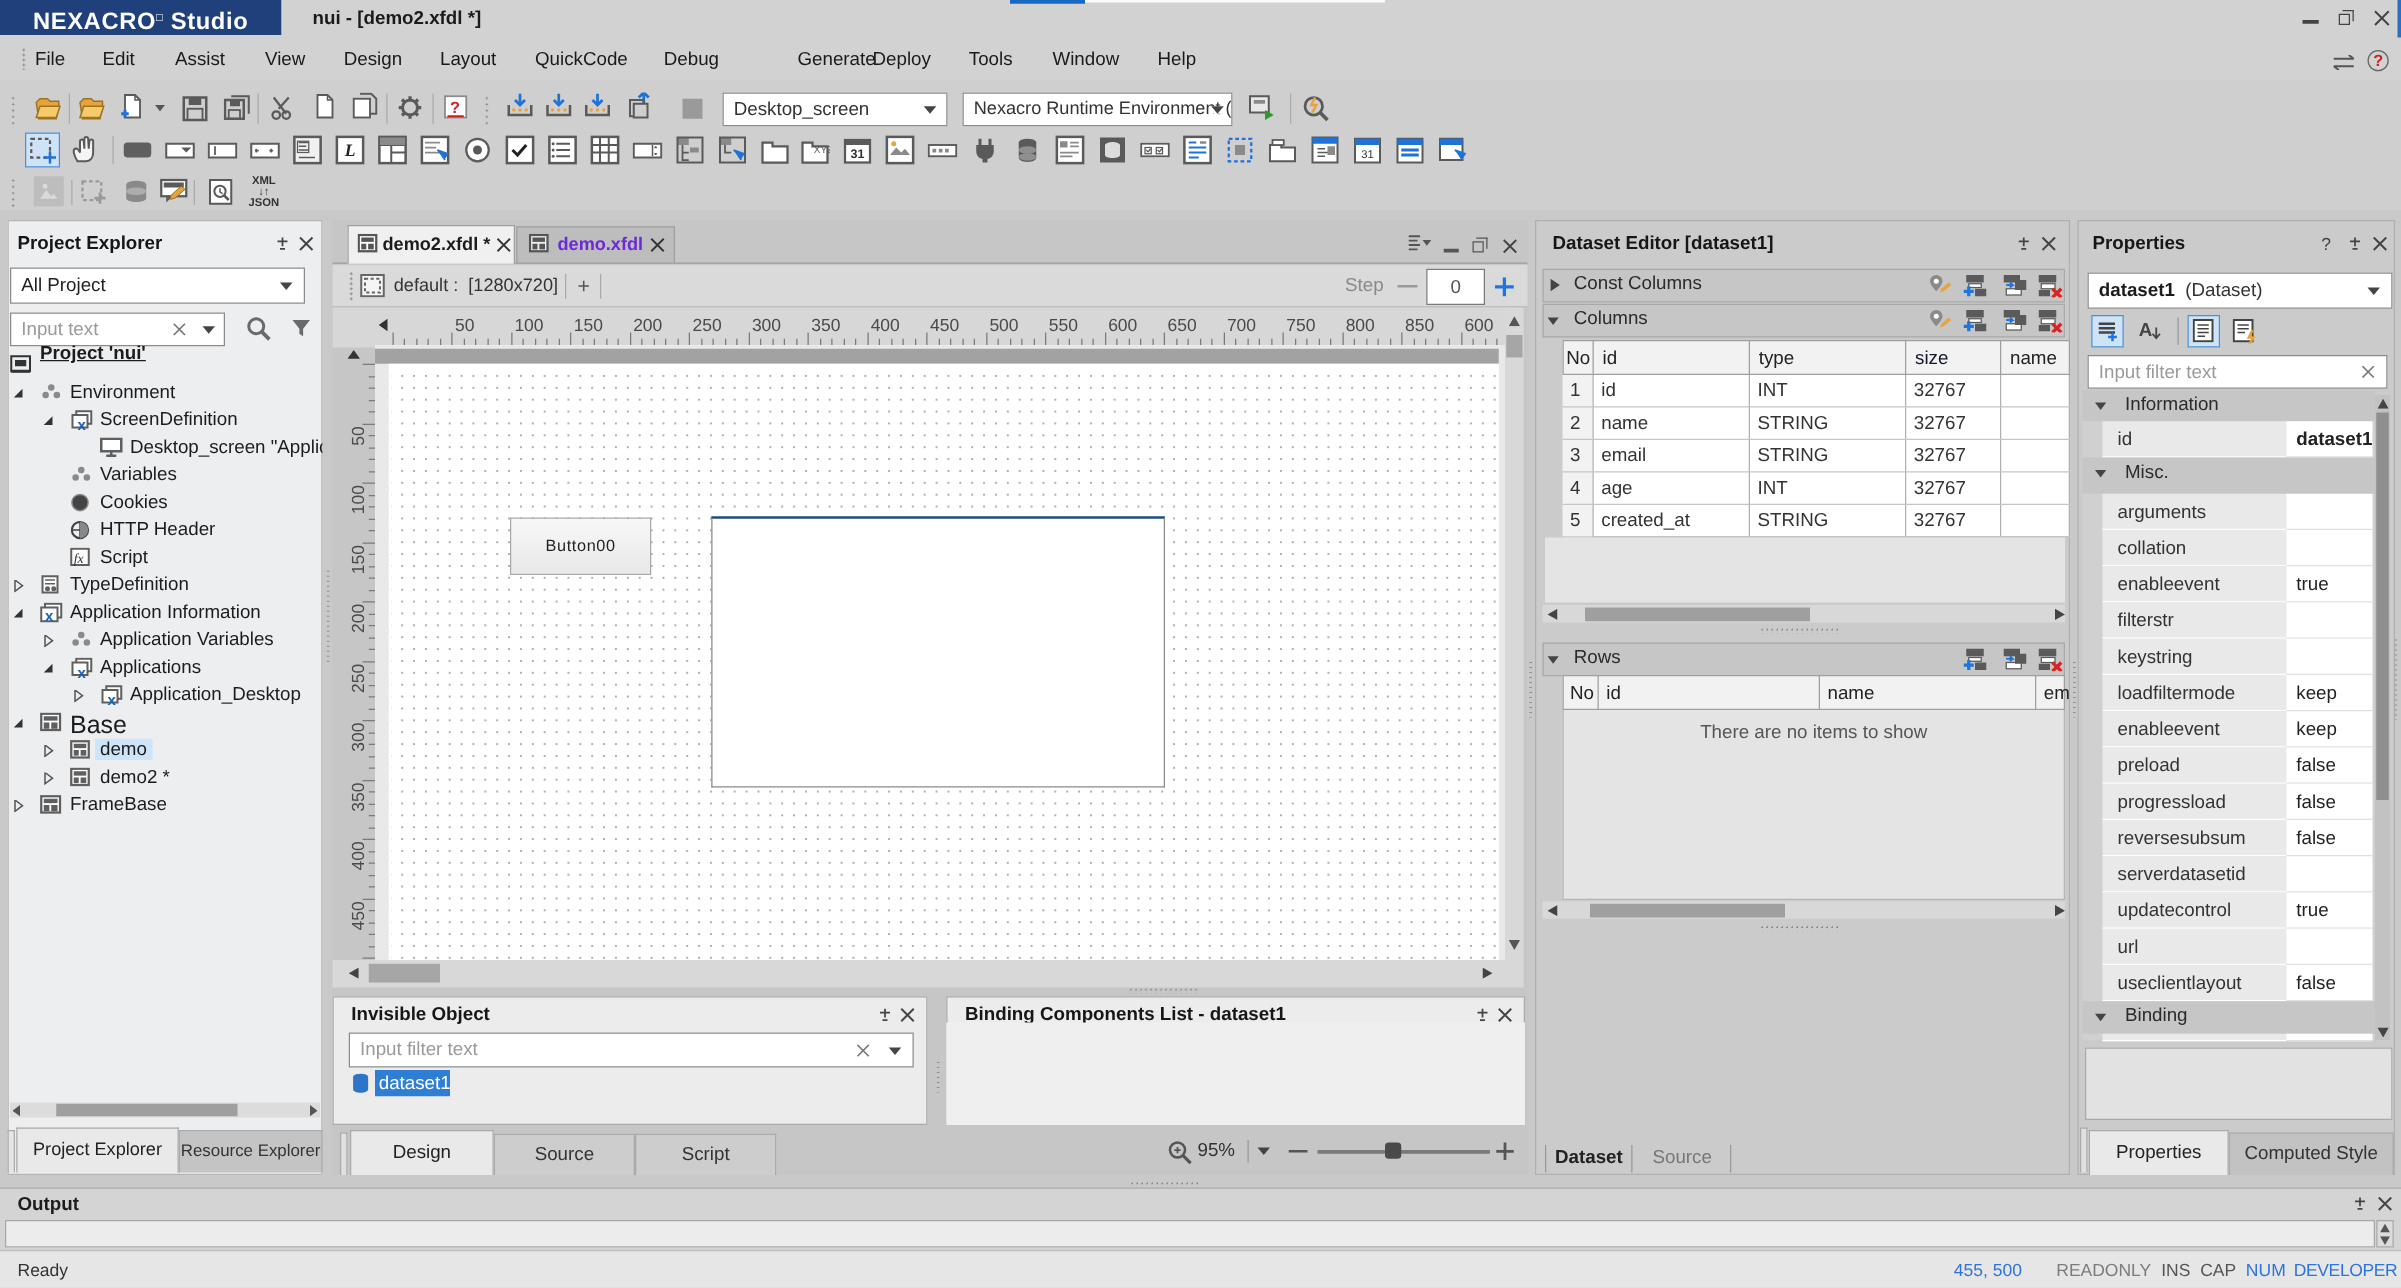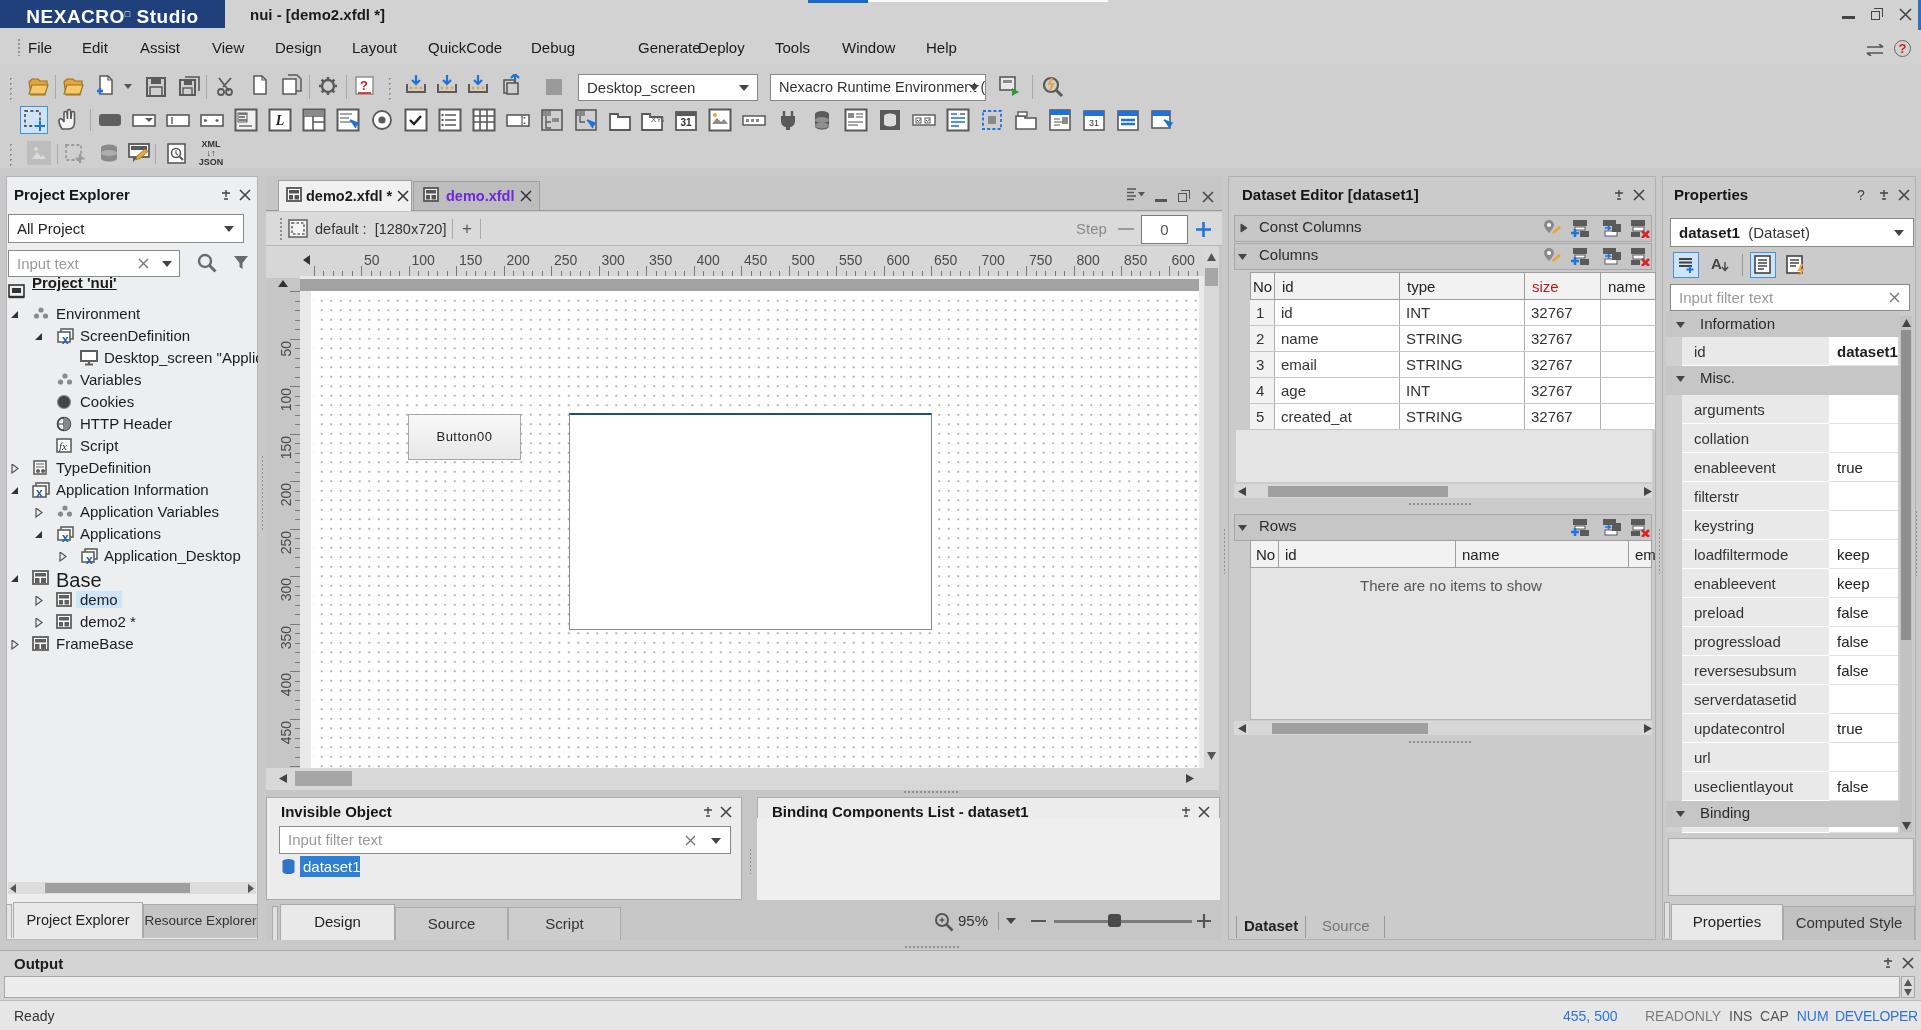--- a/index.html
+++ b/index.html
@@ -905,21 +905,21 @@
     </svg>
 
 <div class="abs" style="left:1250px;top:272px;width:406px;height:28px;background:#f2f2f2;border:1px solid #9f9f9f;"></div>
     <div class="abs" style="left:1274px;top:272px;width:1px;height:158px;background:#9f9f9f;"></div>
     <div class="abs" style="left:1399px;top:272px;width:1px;height:158px;background:#9f9f9f;"></div>
     <div class="abs" style="left:1524px;top:272px;width:1px;height:158px;background:#9f9f9f;"></div>
     <div class="abs" style="left:1600px;top:272px;width:1px;height:158px;background:#9f9f9f;"></div>
     <div class="abs" style="left:1253px;top:278px;font-size:15px;color:#222;">No</div>
     <div class="abs" style="left:1282px;top:278px;font-size:15px;color:#222;">id</div>
     <div class="abs" style="left:1407px;top:278px;font-size:15px;color:#222;">type</div>
-    <div class="abs" style="left:1532px;top:278px;font-size:15px;color:#b91c1c;">size</div>
+    <div class="abs" style="left:1532px;top:278px;font-size:15px;color:#0f172a;">size</div>
     <div class="abs" style="left:1608px;top:278px;font-size:15px;color:#222;">name</div>
     <div class="abs" style="left:1250px;top:300px;width:406px;height:130px;background:#fff;border:1px solid #b0b0b0;border-top:none;"></div>
     <div class="abs" style="left:1250px;top:300px;width:24px;height:130px;background:#f2f2f2;"></div>
     <div class="abs" style="left:1274px;top:300px;width:1px;height:130px;background:#b0b0b0;"></div>
     <div class="abs" style="left:1399px;top:300px;width:1px;height:130px;background:#b0b0b0;"></div>
     <div class="abs" style="left:1524px;top:300px;width:1px;height:130px;background:#b0b0b0;"></div>
     <div class="abs" style="left:1600px;top:300px;width:1px;height:130px;background:#b0b0b0;"></div>
     <div class="abs" style="left:1250px;top:325px;width:406px;height:1px;background:#c5c5c5;"></div>
     <div class="abs" style="left:1256px;top:304px;font-size:15px;color:#333;">1</div>
     <div class="abs" style="left:1281px;top:304px;font-size:15px;color:#333;">id</div>

